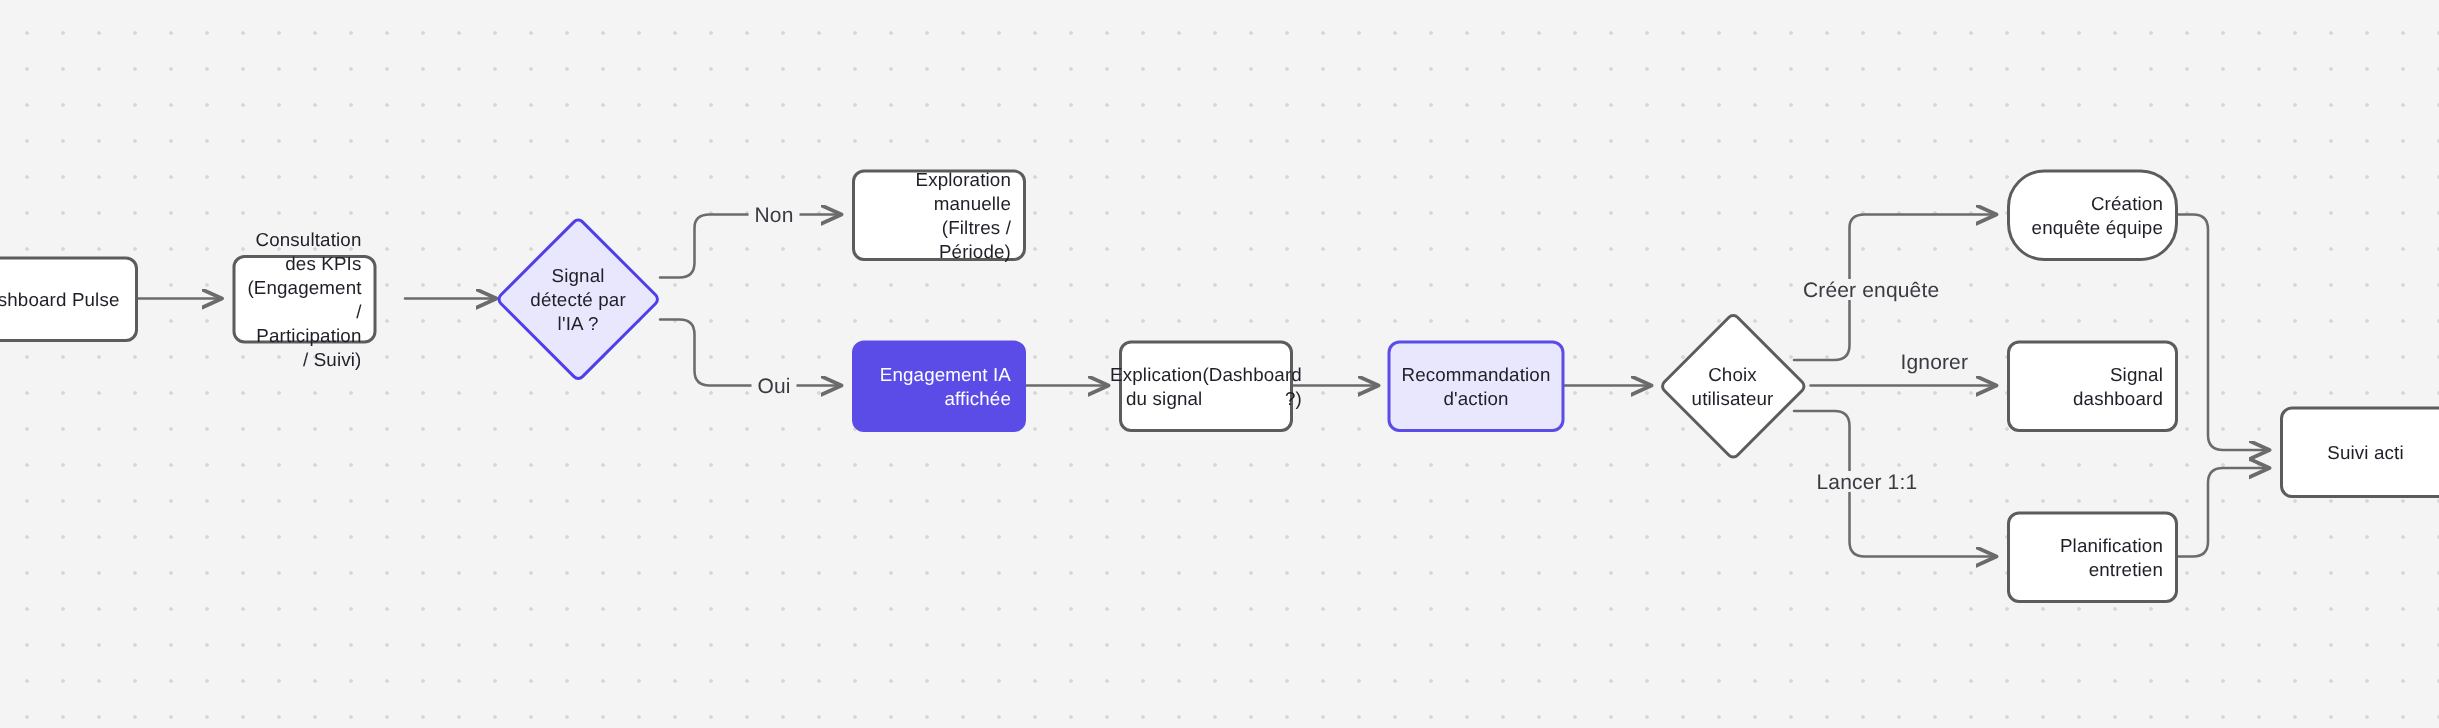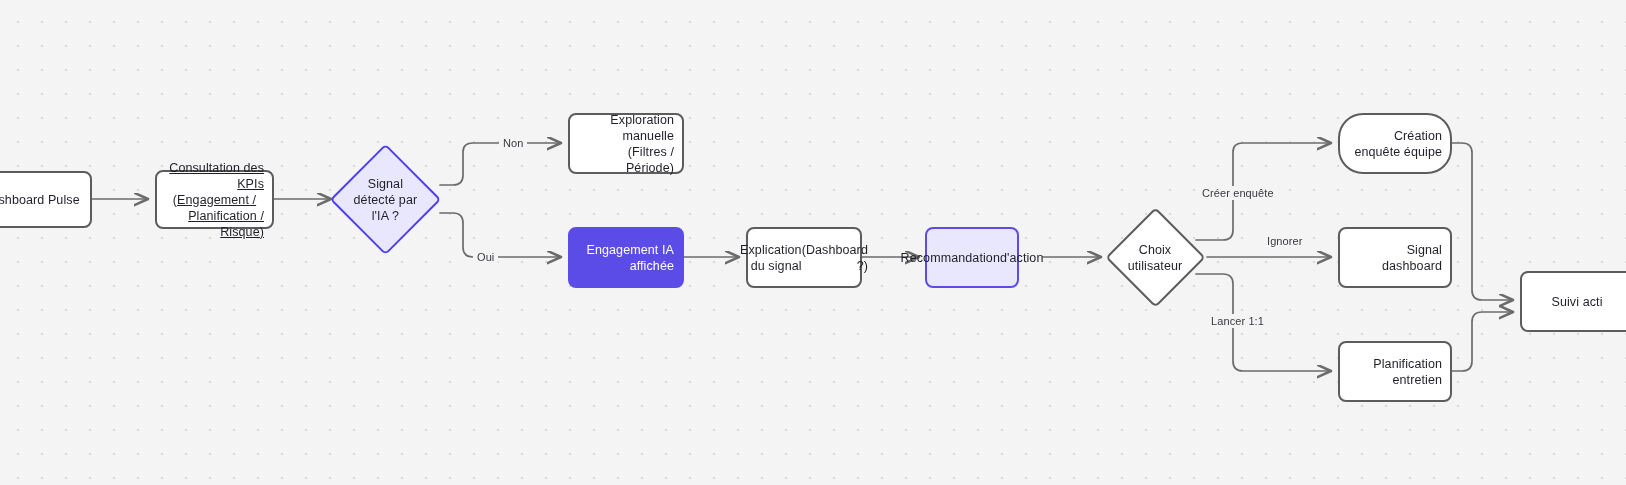--- a/index.html
+++ b/index.html
@@ -73,21 +73,21 @@
   .diamond-label {
     transform: rotate(-45deg);
     font-size: 12.5px;
     line-height: 16px;
     color: #1f1f28;
     white-space: nowrap;
     letter-spacing: 0.1px;
   }
   .edge-label {
     position: absolute;
-    font-size: 11px;
+    font-size: 14px;
     line-height: 14px;
     color: #3a3a42;
     background: #f4f4f4;
     padding: 0 4px;
     white-space: nowrap;
     letter-spacing: 0.1px;
   }
 </style>
 </head>
 <body>
@@ -125,24 +125,24 @@
       <path d="M1452,143 L1462,143 Q1472,143 1472,153 L1472,290 Q1472,300 1482,300 L1512,300" marker-end="url(#arrow)"></path>
 
       <path d="M1452,371 L1462,371 Q1472,371 1472,361 L1472,322 Q1472,312 1482,312 L1512,312" marker-end="url(#arrow)"></path>
     </g>
   </svg>
 
   <div class="node" style="left:-30px; top:171px; width:122px; height:57px;">
     <span>Dashboard Pulse</span>
   </div>
 
-  <div class="node" style="left:155px; top:170px; width:119px; height:59px; flex-direction:column;text-decoration:underline;">
+  <div class="node" style="left:155px; top:170px; width:96px; height:59px; flex-direction:column;">
     <span>Consultation des KPIs</span>
     <span>(Engagement /</span>
-    <span>Planification / Risque)</span>
+    <span>Participation / Suivi)</span>
   </div>
 
   <div class="diamond accent" style="left:346px; top:160px; width:79px; height:79px;">
     <div class="diamond-label">
       <div>Signal</div>
       <div>détecté par</div>
       <div>l'IA ?</div>
     </div>
   </div>
 
@@ -153,21 +153,21 @@
 
   <div class="node accent-solid" style="left:568px; top:227px; width:116px; height:61px;">
     <span>Engagement IA affichée</span>
   </div>
 
   <div class="node" style="left:746px; top:227px; width:116px; height:61px; flex-direction:row;">
     <span>Explication du signal</span>
     <span>(Dashboard ?)</span>
   </div>
 
-  <div class="node accent-outline" style="left:925px; top:227px; width:94px; height:61px; flex-direction:row;">
+  <div class="node accent-outline" style="left:925px; top:227px; width:118px; height:61px; flex-direction:column;">
     <span>Recommandation</span>
     <span>d'action</span>
   </div>
 
   <div class="diamond" style="left:1120px; top:222px; width:71px; height:71px;">
     <div class="diamond-label">
       <div>Choix</div>
       <div>utilisateur</div>
     </div>
   </div>
@@ -183,21 +183,21 @@
   <div class="node" style="left:1338px; top:341px; width:114px; height:61px;">
     <span>Planification entretien</span>
   </div>
 
   <div class="node" style="left:1520px; top:271px; width:114px; height:61px;">
     <span>Suivi acti</span>
   </div>
 
   <div class="edge-label" style="left:499px; top:136px;">Non</div>
 
-  <div class="edge-label" style="left:473px; top:250px;">Oui</div>
+  <div class="edge-label" style="left:501px; top:250px;">Oui</div>
 
   <div class="edge-label" style="left:1198px; top:186px;">Créer enquête</div>
 
   <div class="edge-label" style="left:1263px; top:234px;text-align:right;">Ignorer</div>
 
   <div class="edge-label" style="left:1207px; top:314px;text-align:center;">Lancer 1:1</div>
 
 </div>
 
 </body></html>

